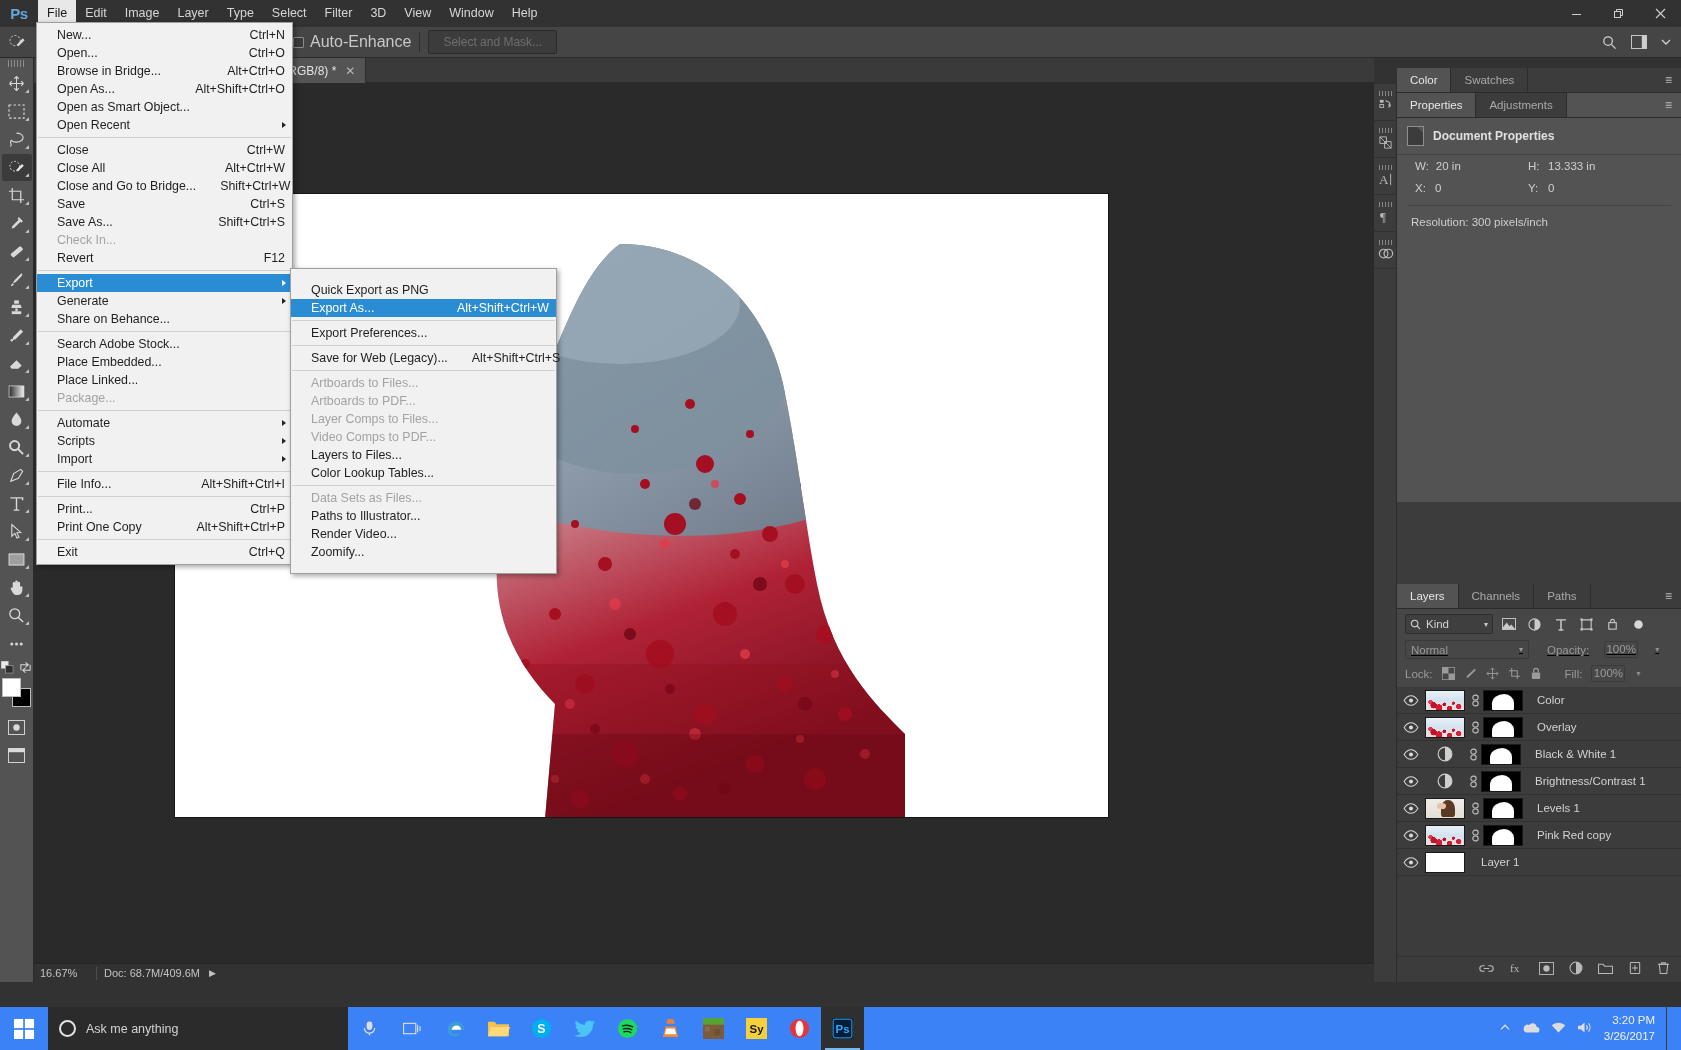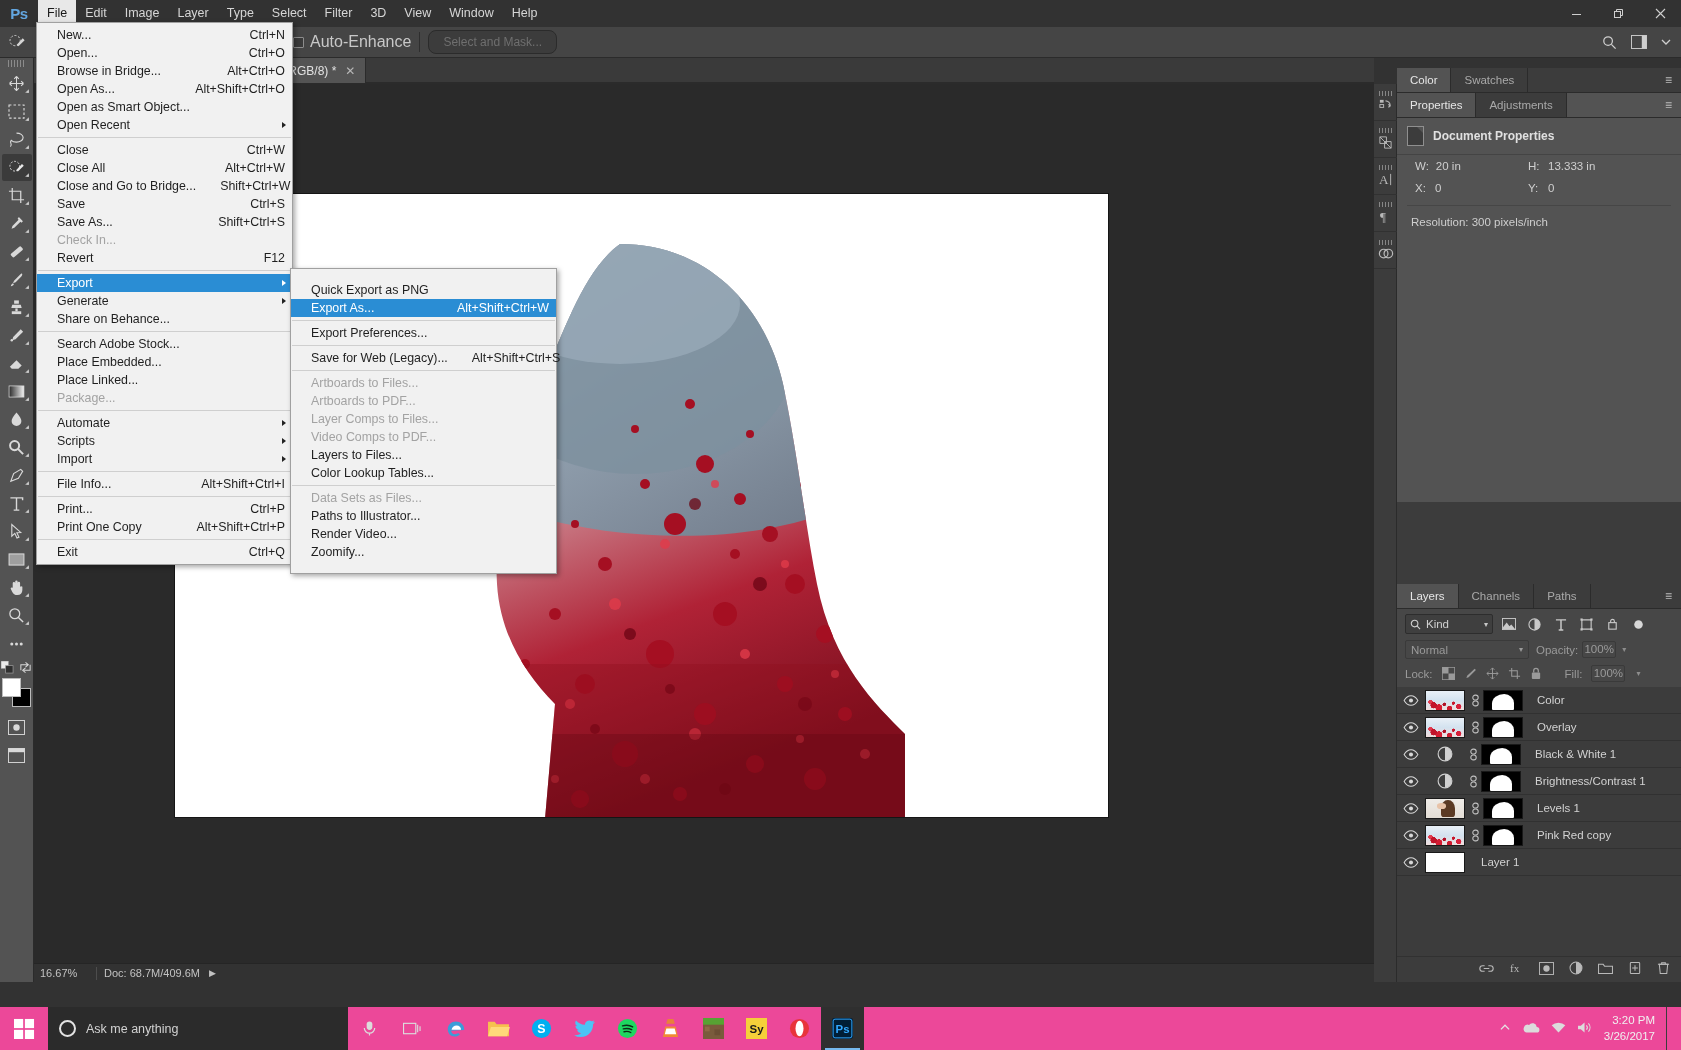--- a/index.html
+++ b/index.html
@@ -39,21 +39,21 @@
     position: absolute; left: 0; top: 27px; width: 1681px; height: 31px;
     background: #454545; border-bottom: 1px solid #2b2b2b;
     display: flex; align-items: center;
   }
   .opt-tool-icon { width: 34px; height: 31px; display:flex; align-items:center; justify-content:center; }
   .opt-sep { width: 1px; height: 20px; background: #2e2e2e; margin: 0 8px; }
   .opt-chk { display:flex; align-items:center; gap:6px; color:#c8c8c8; font-size:16px; }
   .chkbox { width:11px;height:11px;border:1px solid #8c8c8c;background:#3a3a3a;border-radius:1px; }
   .opt-btn {
     border:1px solid #2b2b2b; background:#3c3c3c; color:#6f6f6f; font-size:12px;
-    padding:4px 14px; border-radius:8px;
+    padding:4px 14px; border-radius:2px;
   }
   .opt-right { margin-left:auto; display:flex; align-items:center; gap:14px; padding-right:10px;}
   .opt-icon { color:#c8c8c8; display:flex; align-items:center; }
 
   
   .toolbar {
     position:absolute; left:0; top:58px; width:34px; bottom:68px;
     background: #535353; border-right:1px solid #2b2b2b;
     display:flex; flex-direction:column; align-items:center; padding-top:2px;
   }
@@ -153,21 +153,21 @@
   
   .layerspanel { background:#f9a8d4; display:flex; flex-direction:column; height:398px;}
   .layers-ctrl { background:#474747; }
   .lc-row1 { display:flex; align-items:center; gap:5px; padding:5px 6px 4px 8px;}
   .kindsel {
     display:flex; align-items:center; gap:5px; background:#3f3f3f; border:1px solid #2d2d2d;
     border-radius:2px; padding:2px 4px; width:88px; color:#d0d0d0; font-size:11.5px; height:20px;
   }
   .kindsel .chev { margin-left:auto; font-size:8px; color:#c7c7c7;}
   .filt-ic { color:#c9c9c9; width:21px; display:flex; align-items:center; justify-content:center; }
-  .lc-row2 { display:flex; align-items:center; gap:4px; padding:2px 6px 3px 8px; }
+  .lc-row2 { display:flex; align-items:center; gap:15px; padding:2px 6px 3px 8px;text-decoration:underline; }
   .blendsel {
     display:flex; align-items:center; background:#474747; border:1px solid #3a3a3a;
     border-radius:2px; padding:2px 5px; width:124px; color:#9a9a9a; font-size:11.5px; height:19px;
   }
   .blendsel .chev { margin-left:auto; font-size:8px; }
   .opacity-lbl { color:#9a9a9a; font-size:11.5px; margin-left:3px;}
   .numbox { background:#474747; border:1px solid #3a3a3a; color:#9a9a9a; font-size:11.5px;
     width:34px; text-align:center; height:17px; line-height:15px; border-radius:2px;}
   .numchev { color:#8d8d8d; font-size:8px; margin-left:2px;}
   .lc-row3 { display:flex; align-items:center; gap:9px; padding:3px 6px 5px 8px; }
@@ -204,21 +204,21 @@
   .thumb-portrait::after{content:'';position:absolute;left:30%;top:24%;width:22%;height:30%;
      background:#e8c3a8;border-radius:50%;}
   .layer-footer {
     height:26px; background:#3c3c3c; border-top:1px solid #313131;
     display:flex; align-items:center; justify-content:flex-end; gap:15px; padding-right:11px; color:#b9b9b9;
   }
 
   
   .taskbar {
     position:absolute; left:0; bottom:0; width:1681px; height:43px;
-    background:#ec4899; display:flex; align-items:center;
+    background:#3b82f6; display:flex; align-items:center;
   }
   .start-btn { width:48px; height:43px; display:flex; align-items:center; justify-content:center; }
   .searchbox {
     width:300px; height:43px; background:#2b2b2b; display:flex; align-items:center;
     gap:10px; padding-left:11px; color:#d2d2d2; font-size:12.5px;
   }
   .circ { width:17px;height:17px;border:2px solid #e3e3e3;border-radius:50%;}
   .tb-icon {
     width:43px; height:43px; display:flex; align-items:center; justify-content:center; position:relative;
   }

